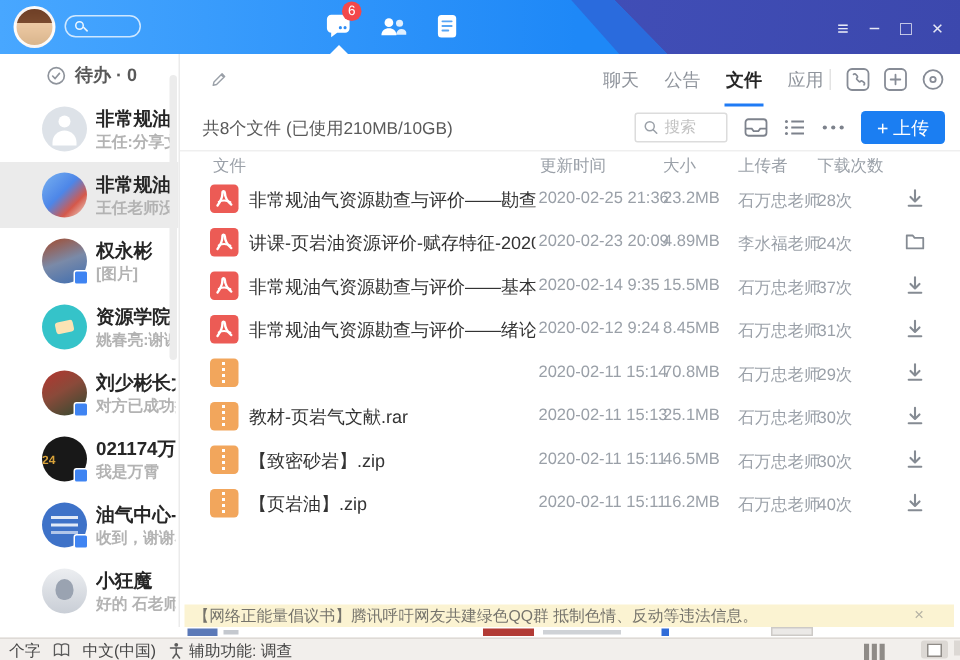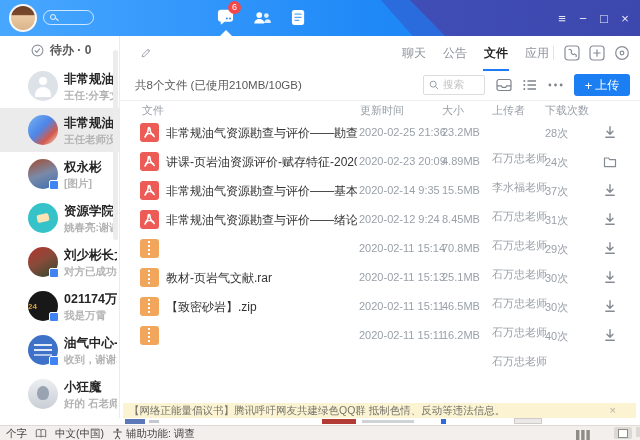--- a/index.html
+++ b/index.html
@@ -90,21 +90,21 @@
   .hc{position:absolute;top:2px;white-space:nowrap;}
   .hc0{left:22px;}.hc1{left:240px;}.hc2{left:322px;}.hc3{left:372px;}.hc4{left:425px;}
   .frow{position:relative;height:29px;}
   .f-ic{position:absolute;left:20px;top:5px;width:19px;height:19px;border-radius:3px;}
   .ic-pdf{background:#ec5b55;}
   .ic-rar,.ic-zip{background:#f2a65c;}
   .ic-rar::after,.ic-zip::after{content:"";position:absolute;left:8px;top:2px;height:15px;width:2px;
       background-image:repeating-linear-gradient(180deg,#fff 0 2px,transparent 2px 4px);}
   .f-name{position:absolute;left:46px;top:7px;font-size:12px;color:#333;max-width:191px;white-space:nowrap;overflow:hidden;}
   .f-cell{position:absolute;top:8px;font-size:11px;color:#9aa0a8;white-space:nowrap;}
-  .f-time{left:239px;}.f-size{left:322px;}.f-up{left:372px;margin-top:25px;}.f-dl{left:425px;}
+  .f-time{left:239px;}.f-size{left:322px;}.f-up{left:372px;}.f-dl{left:425px;}
   .f-act{position:absolute;left:483px;top:7px;width:15px;height:15px;cursor:default;}
 
   .m-notice{position:absolute;left:3px;right:4px;bottom:0;height:15px;background:#fbf3d2;
             display:flex;align-items:center;font-size:10.5px;color:#76746c;padding-left:6px;box-sizing:border-box;}
   .notice-x{position:absolute;right:20px;top:0;color:#b5b2a4;font-size:11px;line-height:15px;}
 
   
   .bgstrip{position:absolute;left:0;top:418px;width:640px;height:7px;background:#fff;}
   .frag{position:absolute;}
   .fr1{left:125px;top:1px;width:20px;height:5px;background:#5b79b8;}
@@ -469,20 +469,21 @@
         <path d="M7 1.8 v7.2 M4 6.3 L7 9.3 L10 6.3 M2.8 12.2 h8.4" stroke="#858b93" stroke-width="1.4" fill="none" stroke-linecap="round" stroke-linejoin="round"></path>
       </svg>
       
     </span>
   </div>
 
   <div class="frow">
     <span class="f-ic ic-zip">
       
     </span>
+    <span class="f-name">【页岩油】.zip</span>
     <span class="f-cell f-time">2020-02-11 15:11</span>
     <span class="f-cell f-size">16.2MB</span>
     <span class="f-cell f-up">石万忠老师</span>
     <span class="f-cell f-dl">40次</span>
     <span class="f-act">
       <svg class="act-download" width="14" height="14" viewBox="0 0 14 14">
         <path d="M7 1.8 v7.2 M4 6.3 L7 9.3 L10 6.3 M2.8 12.2 h8.4" stroke="#858b93" stroke-width="1.4" fill="none" stroke-linecap="round" stroke-linejoin="round"></path>
       </svg>
       
     </span>

